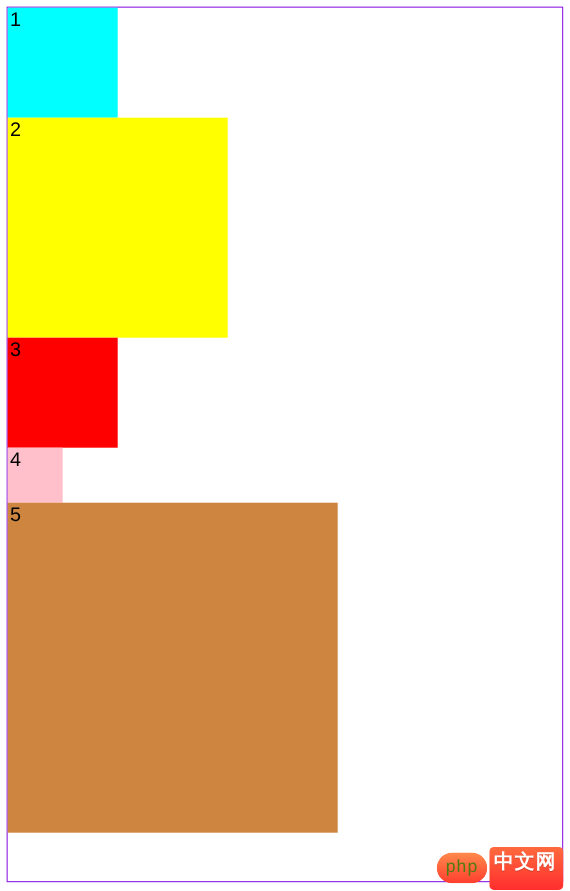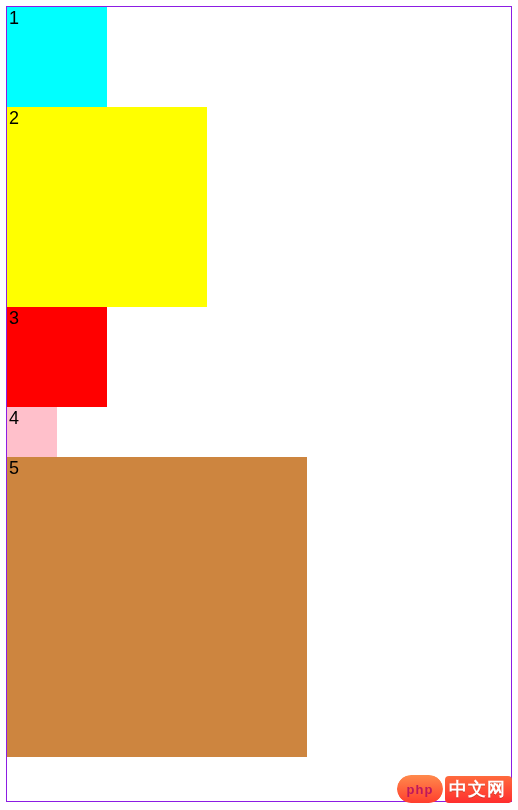--- a/index.html
+++ b/index.html
@@ -62,29 +62,29 @@
   }
   .brand .badge::before {
     content: "";
     position: absolute;
     inset: 0;
     border-radius: 14px;
     background: linear-gradient(180deg, #ff8a4c 0%, #ff3e2e 100%);
   }
   .brand .badge span {
     position: relative;
-    font-size: 13px;
-    font-weight: 700;
-    color: #be185d;
+    font-size: 16px;
+    font-weight: 400;
+    color: #4d7c0f;
     font-family: Arial, sans-serif;
   }
   .brand .text {
     background: linear-gradient(180deg, #ff6a3d 0%, #ff2e2e 100%);
     border-radius: 4px;
-    padding: 1px 6px 2px 4px;
+    padding: 1px 6px 14px 4px;
     text-shadow: 0 1px 0 rgba(0,0,0,0.2);
   }
 </style>
 </head>
 <body>
 
 <div class="container">
   <div class="box b1">1</div>
   <div class="box b2">2</div>
   <div class="box b3">3</div>

